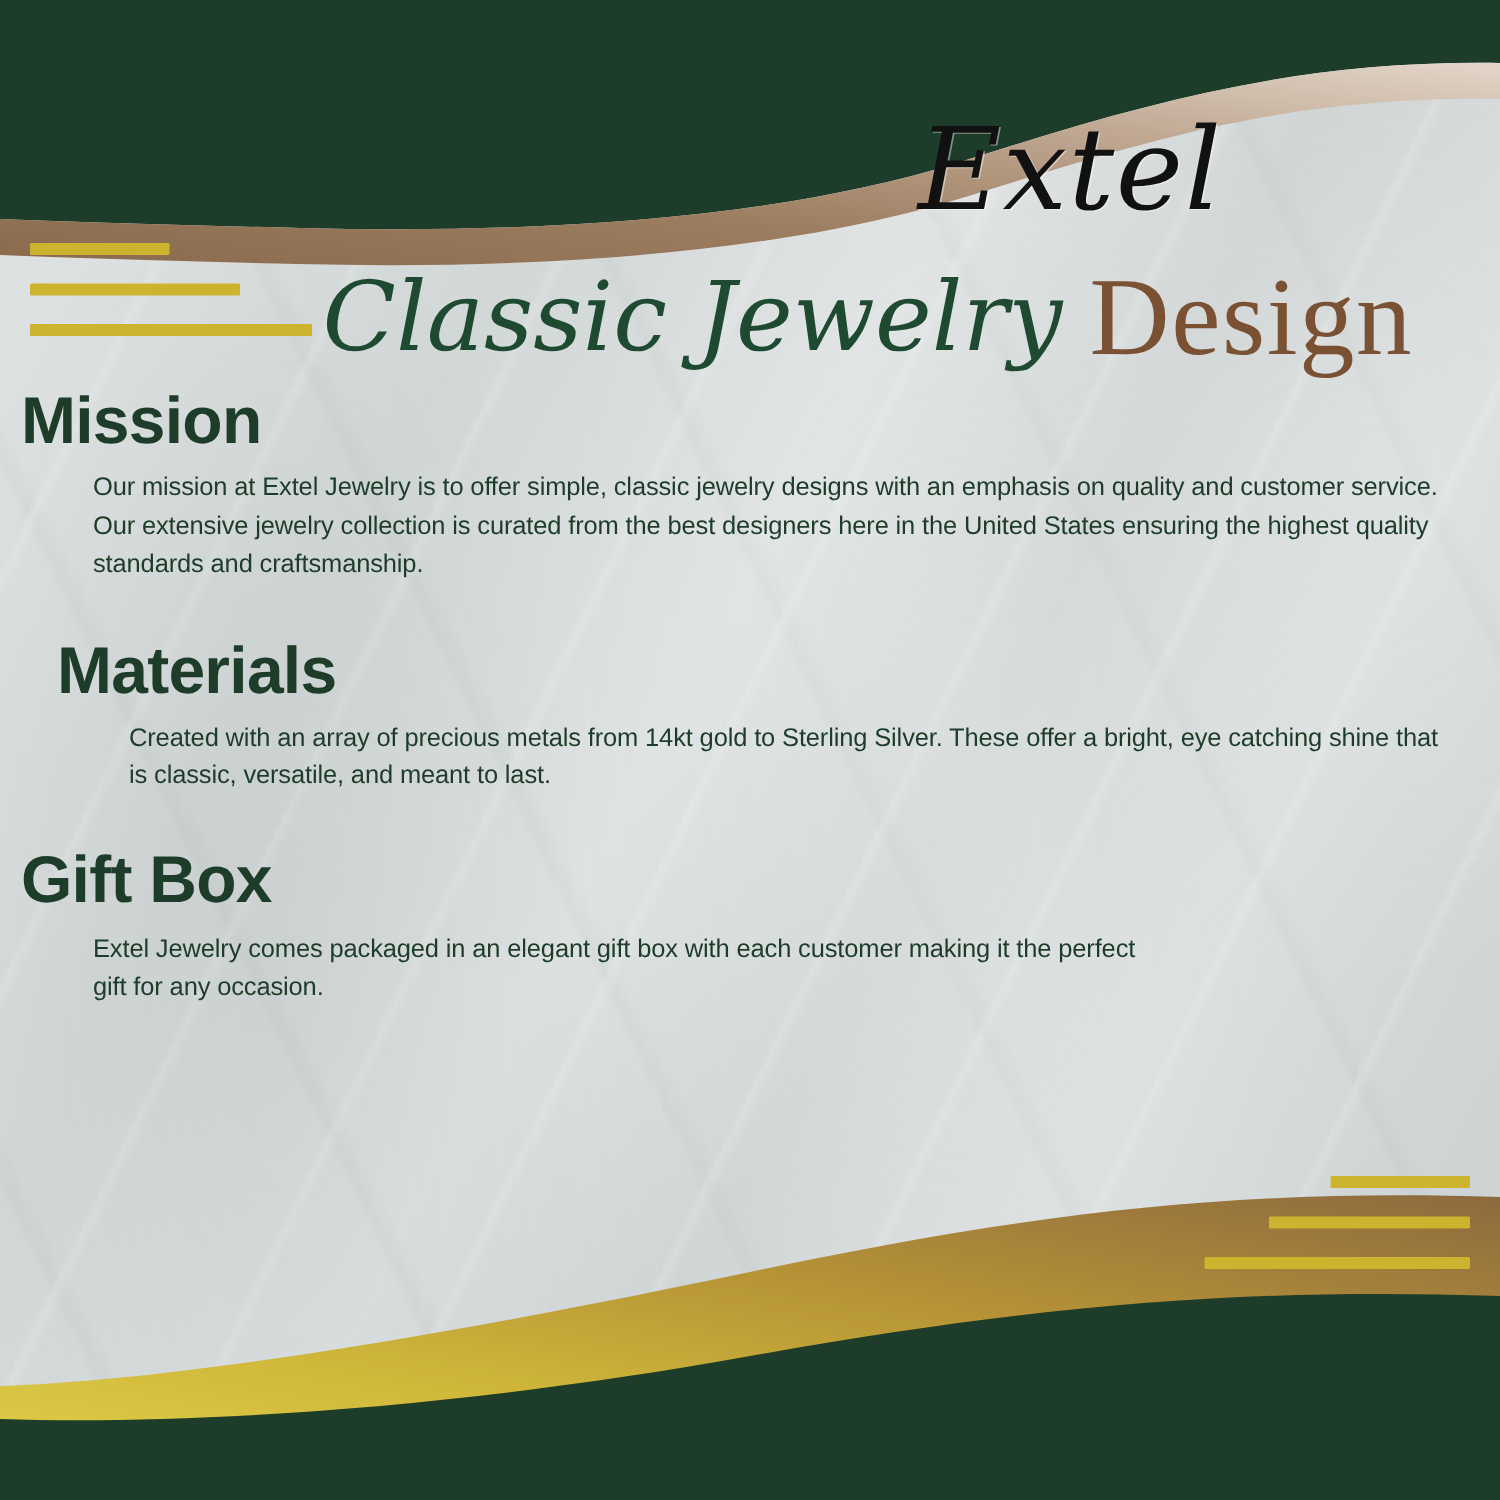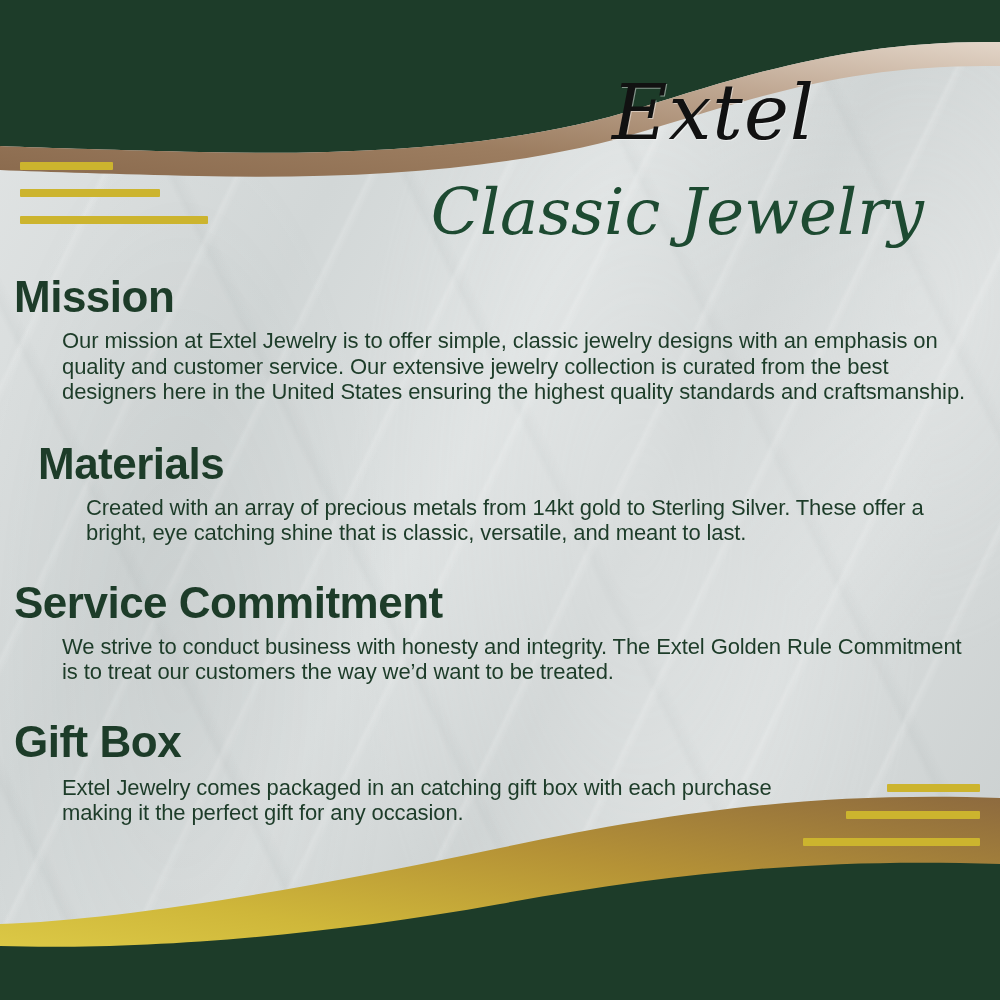--- a/index.html
+++ b/index.html
@@ -119,36 +119,36 @@
     margin-bottom: 19px;
     border-radius: 1px;
   }
   .rules.left  .rule { margin-left: 0; }
   .rules.right .rule { margin-left: auto; }
 
   
   .content {
     position: absolute;
     left: 14px;
-    top: 272px;
+    top: 256px;
     width: 960px;
   }
   .section { margin-bottom: 0; }
   .sec-head {
     font-family: "Liberation Sans", sans-serif;
     font-weight: bold;
     font-size: 44px;
     line-height: 50px;
     color: #1d3c29;
     letter-spacing: -.5px;
     margin: 0 0 6px 0;
   }
   .sec-body {
     font-family: "Liberation Sans", sans-serif;
-    font-size: 22px;
+    font-size: 17px;
     line-height: 25.5px;
     color: #1d3c29;
     margin: 0 0 0 48px;
     max-width: 912px;
     letter-spacing: -.1px;
   }
   #sec-mission  { margin-bottom: 34px; }
   #sec-materials{ margin-bottom: 32px; margin-left: 24px; }
   #sec-service  { margin-bottom: 32px; }
   #sec-giftbox .sec-body { max-width: 720px; }
@@ -188,20 +188,21 @@
     </defs>
     <path d="M0,154 C120,150 300,120 500,78 C680,40 820,22 1000,28 L1000,118
              C820,112 680,128 500,160 C300,196 120,210 0,206 Z" fill="url(#goldGrad)"></path>
     <path d="M0,176 C120,180 300,170 500,134 C680,102 820,88 1000,94 L1000,230 L0,230 Z" fill="#1d3c29"></path>
   </svg>
 
   <div class="brand-script">Extel</div>
 
   <div class="title-row">
     <span class="title-classic" style="color: rgb(29, 74, 49);">Classic Jewelry</span>
+    <span class="title-design" style="color: rgb(122, 82, 51);">Design</span>
   </div>
 
   <div class="rules left">
     <div class="rule" style="width: 93px; background: rgb(204, 180, 46);"></div>
     <div class="rule" style="width: 140px; background: rgb(204, 180, 46);"></div>
     <div class="rule" style="width: 188px; background: rgb(204, 180, 46);"></div>
   </div>
 
   <div class="rules right">
     <div class="rule" style="width: 93px; background: rgb(204, 180, 46);"></div>
@@ -214,24 +215,20 @@
     <div class="section" id="sec-mission">
       <h2 class="sec-head" style="color: rgb(29, 60, 41);">Mission</h2>
       <p class="sec-body" style="color: rgb(29, 60, 41);">Our mission at Extel Jewelry is to offer simple, classic jewelry designs with an emphasis on quality and customer service. Our extensive jewelry collection is curated from the best designers here in the United States ensuring the highest quality standards and craftsmanship.</p>
     </div>
 
     <div class="section" id="sec-materials">
       <h2 class="sec-head" style="color: rgb(29, 60, 41);">Materials</h2>
       <p class="sec-body" style="color: rgb(29, 60, 41);">Created with an array of precious metals from 14kt gold to Sterling Silver. These offer a bright, eye catching shine that is classic, versatile, and meant to last.</p>
     </div>
 
-    <div class="section" id="sec-service">
-      <h2 class="sec-head" style="color: rgb(29, 60, 41);">Service Commitment</h2>
-      <p class="sec-body" style="color: rgb(29, 60, 41);">We strive to conduct business with honesty and integrity. The Extel Golden Rule Commitment is to treat our customers the way we’d want to be treated.</p>
-    </div>
 
     <div class="section" id="sec-giftbox">
       <h2 class="sec-head" style="color: rgb(29, 60, 41);">Gift Box</h2>
-      <p class="sec-body" style="color: rgb(29, 60, 41);">Extel Jewelry comes packaged in an catching gift box with each purchase making it the perfect gift for any occasion.</p>
+      <p class="sec-body" style="color: rgb(29, 60, 41);">Extel Jewelry comes packaged in an elegant gift box with each customer making it the perfect gift for any occasion.</p>
     </div>
 
   </div>
 </div>
 
 </body></html>

